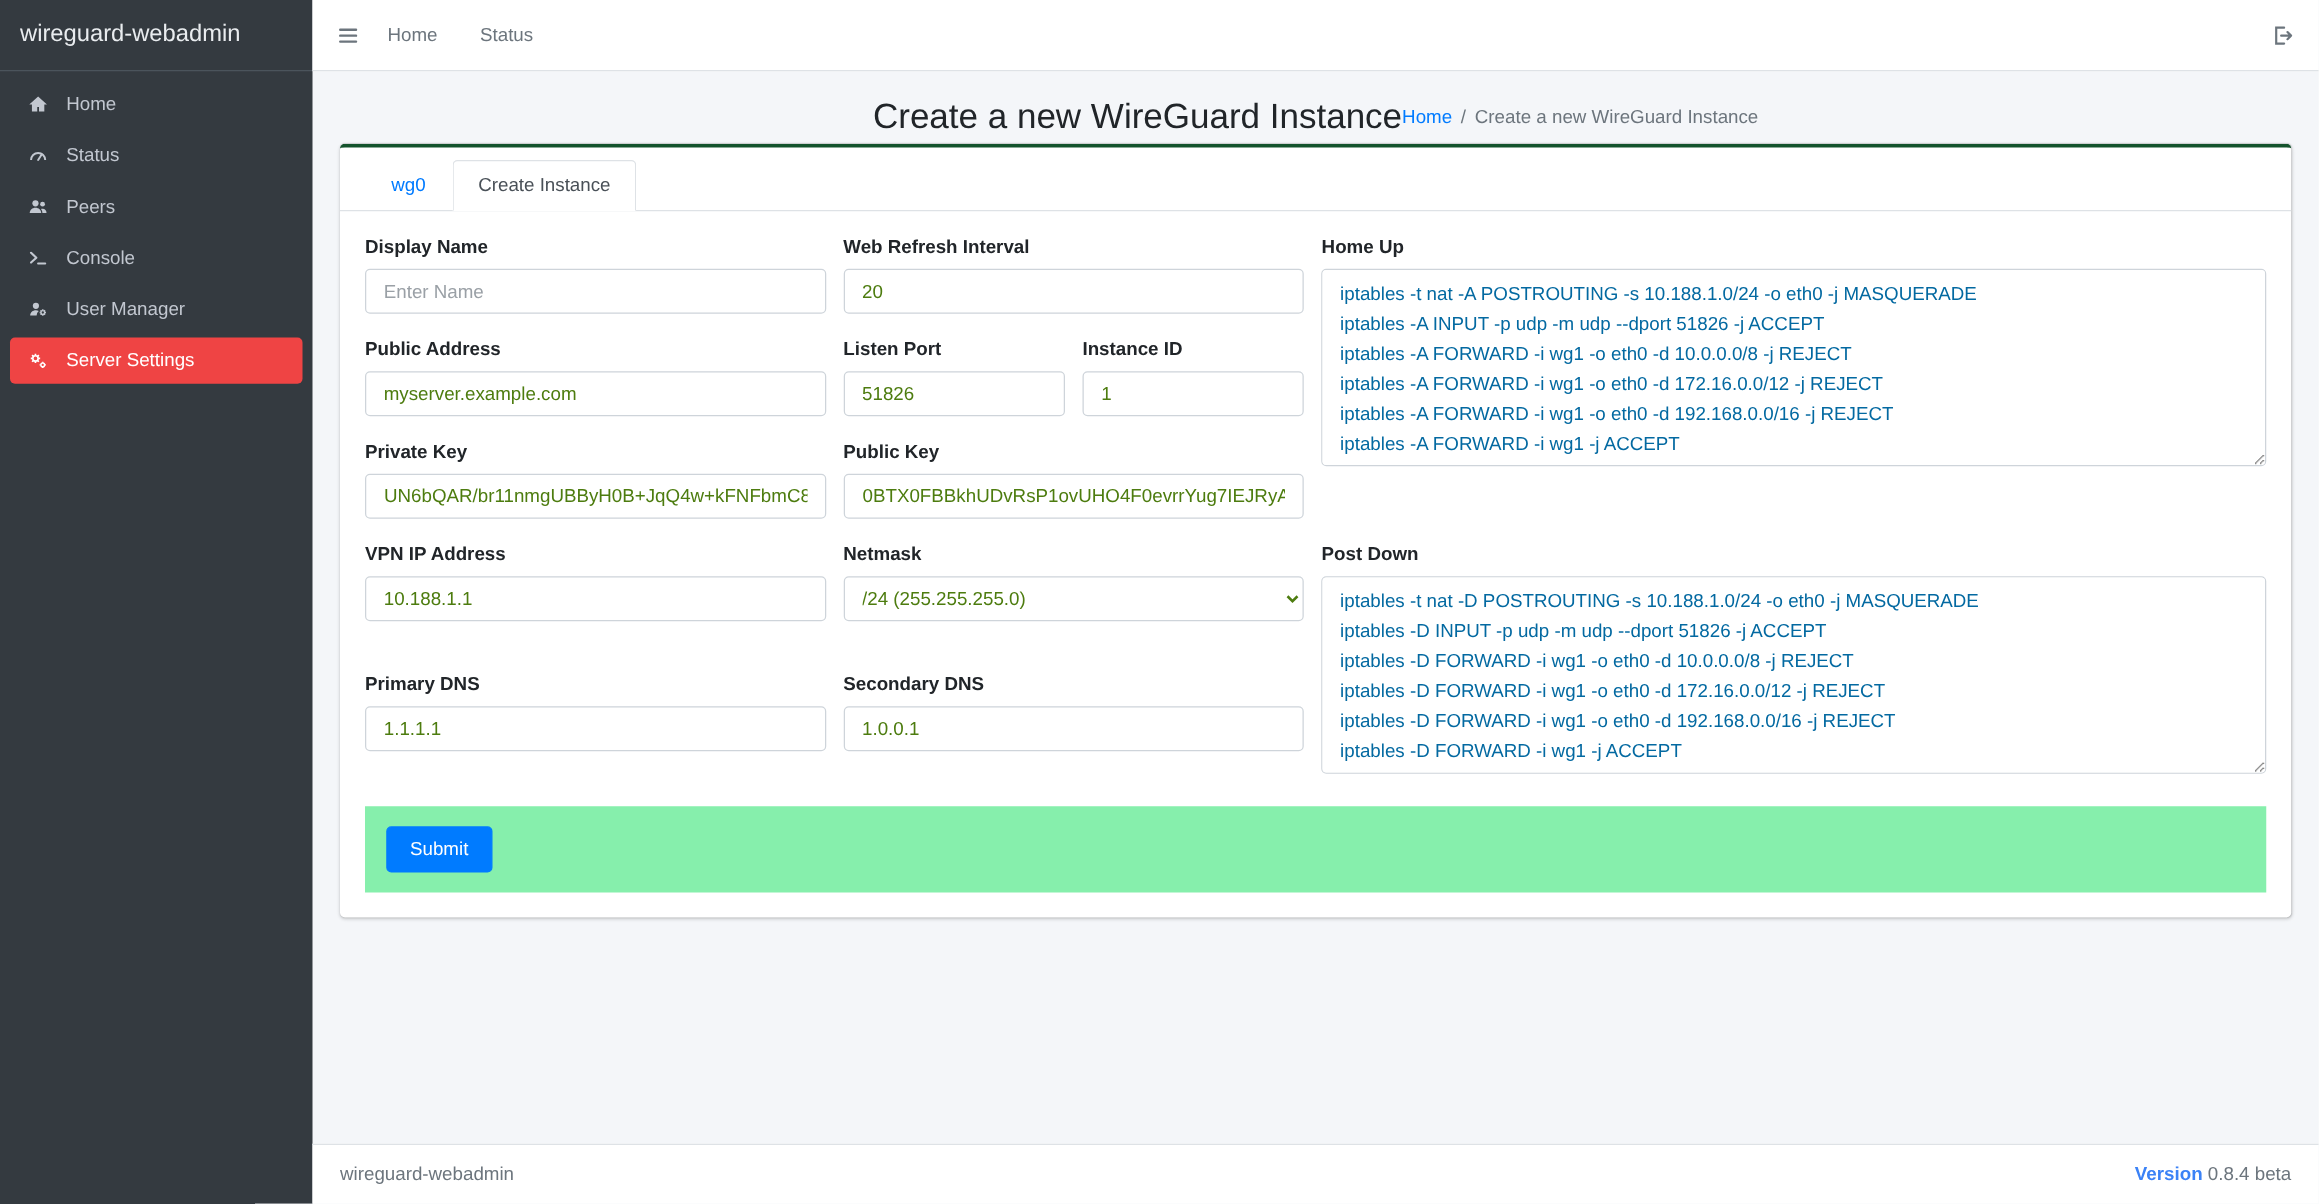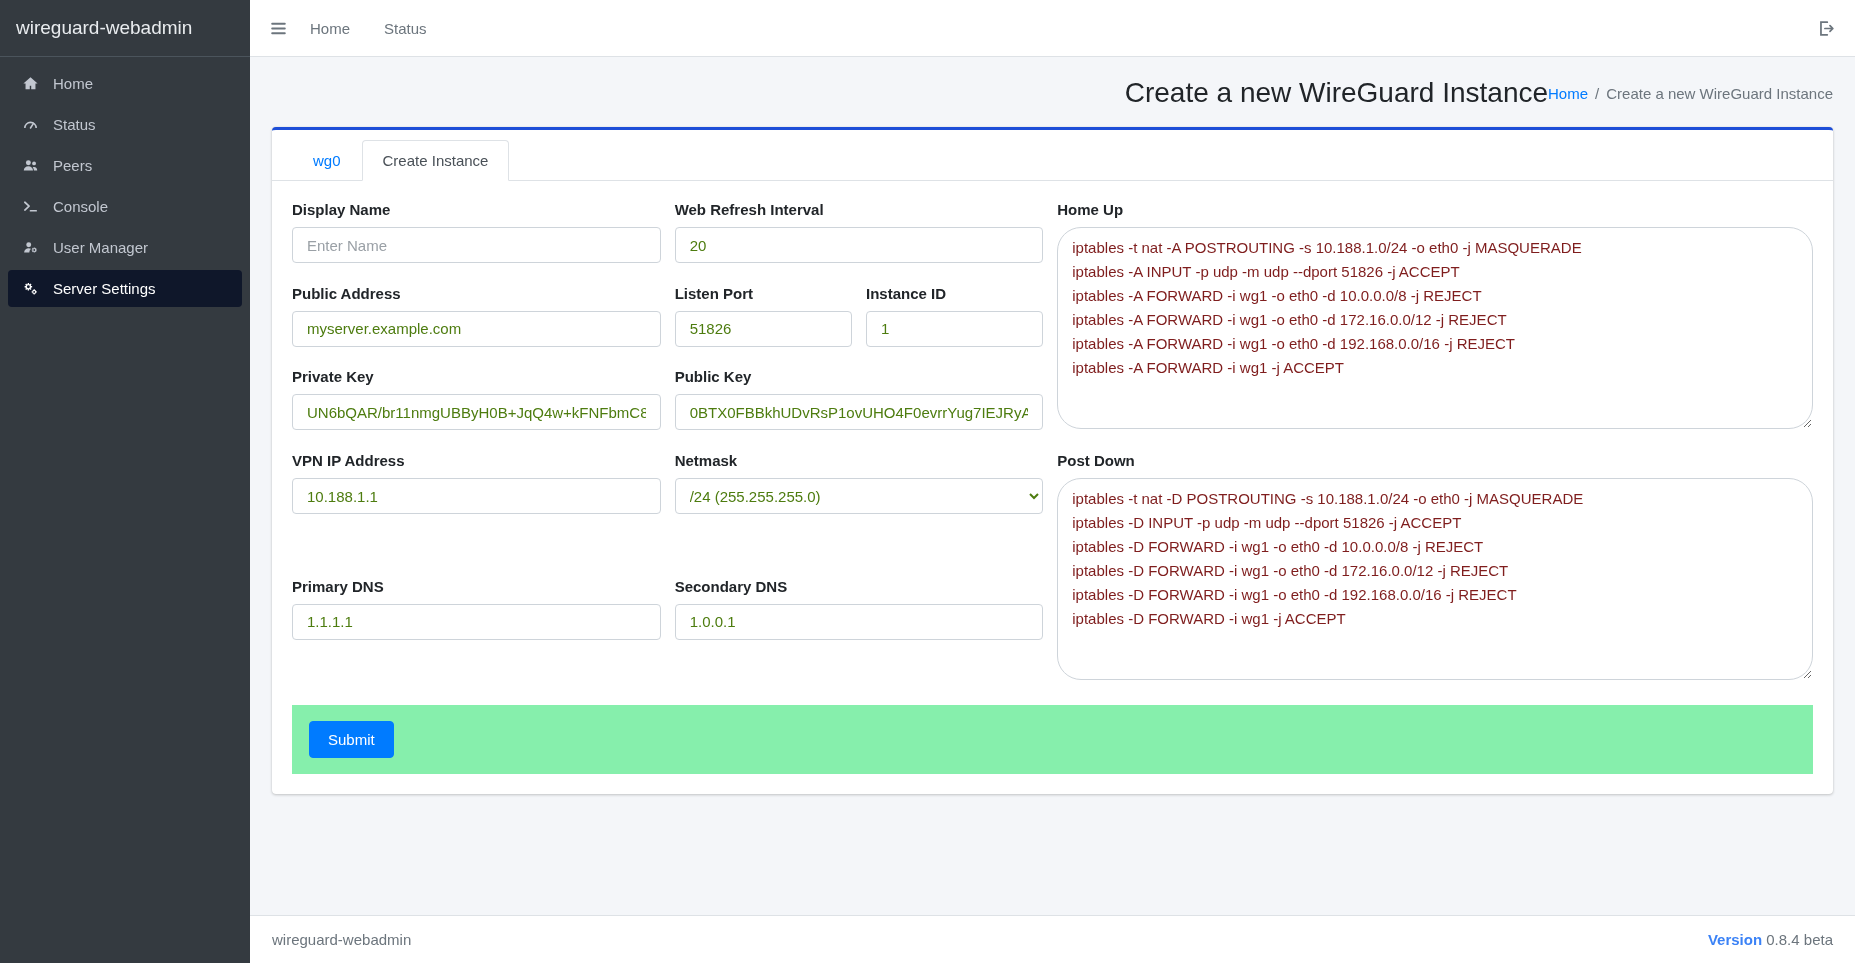--- a/index.html
+++ b/index.html
@@ -38,21 +38,21 @@
     display: flex;
     align-items: center;
     gap: 12px;
     padding: 10px 12px;
     margin-bottom: 4px;
     border-radius: 4px;
     color: #c2c7d0;
     font-size: 15px;
     cursor: pointer;
   }
-  .nav-item.active { background: #0f172a; color: #fff; }
+  .nav-item.active { background: #ef4444; color: #fff; }
   .nav-item .icon { width: 21px; display: inline-flex; justify-content: center; }
   .icon svg { display: block; }
 
   
   .main {
     flex: 1;
     display: flex;
     flex-direction: column;
     min-width: 0;
   }
@@ -69,34 +69,34 @@
     color: #6c757d;
     text-decoration: none;
     margin-right: 34px;
     font-size: 15px;
     cursor: pointer;
   }
   .navbar .logout { margin-left: auto; color: #6c757d; cursor: pointer; display: inline-flex; }
 
   .content-header {
     display: flex;
-    justify-content: flex-end;
-    align-items: center;
-    padding: 20px 22px 18px 22px;
+    justify-content: center;
+    align-items: center;
+    padding: 20px 22px 6px 22px;
   }
   .page-title { font-size: 28px; font-weight: 400; color: #212529; margin: 0; }
   .breadcrumb { font-size: 15px; color: #6c757d; }
   .breadcrumb a { color: #007bff; text-decoration: none; cursor: pointer; }
   .breadcrumb .sep { margin: 0 7px; color: #6c757d; }
 
   .content { padding: 0 22px 22px 22px; }
 
   .card {
     background: #fff;
-    border-top: 3px solid #1d4ed8;
+    border-top: 3px solid #14532d;
     border-radius: 4px;
     box-shadow: 0 0 1px rgba(0,0,0,.125), 0 1px 3px rgba(0,0,0,.2);
   }
   .card-tabs {
     display: flex;
     padding: 10px 20px 0 20px;
     border-bottom: 1px solid #dee2e6;
   }
   .tab {
     padding: 11px 20px;
@@ -134,28 +134,27 @@
     padding: 8px 14px;
     font-size: 15px;
     font-family: "Liberation Sans", "DejaVu Sans", sans-serif;
     color: #4d7c0f;
     background: #fff;
     border: 1px solid #ced4da;
     border-radius: 4px;
   }
   .form-control::placeholder { color: #9aa0a6; }
   textarea.form-control {
-    height: 202px;
+    height: 158px;
     line-height: 1.6;
     overflow-y: scroll;
     overflow-x: auto;
     white-space: pre;
     resize: vertical;
-    color: #7f1d1d;
-    border-radius: 24px;
+    color: #0369a1;
   }
   select.form-control { padding: 8px 10px; }
   .split { display: flex; gap: 14px; }
   .split .field { flex: 1; }
   .span-rows-1 { grid-column: 3; grid-row: 1 / span 3; align-self: start; }
   .span-rows-2 { grid-column: 3; grid-row: 4 / span 2; align-self: start; }
 
   .submit-band {
     margin-top: 22px;
     background: #86efac;

